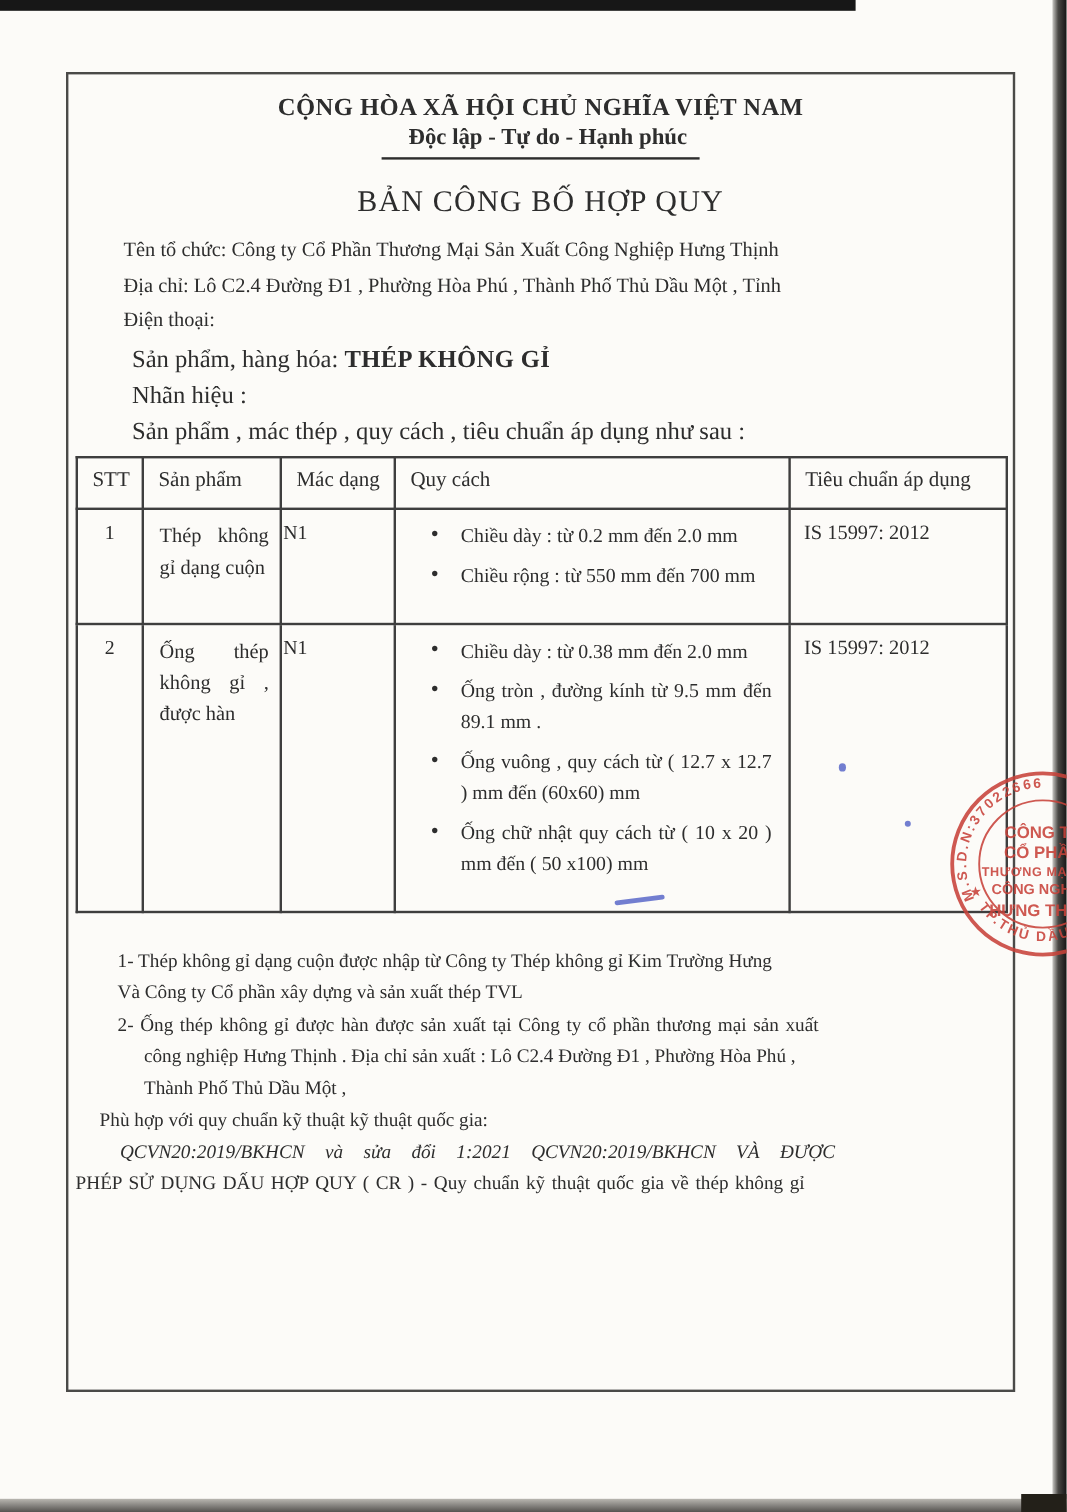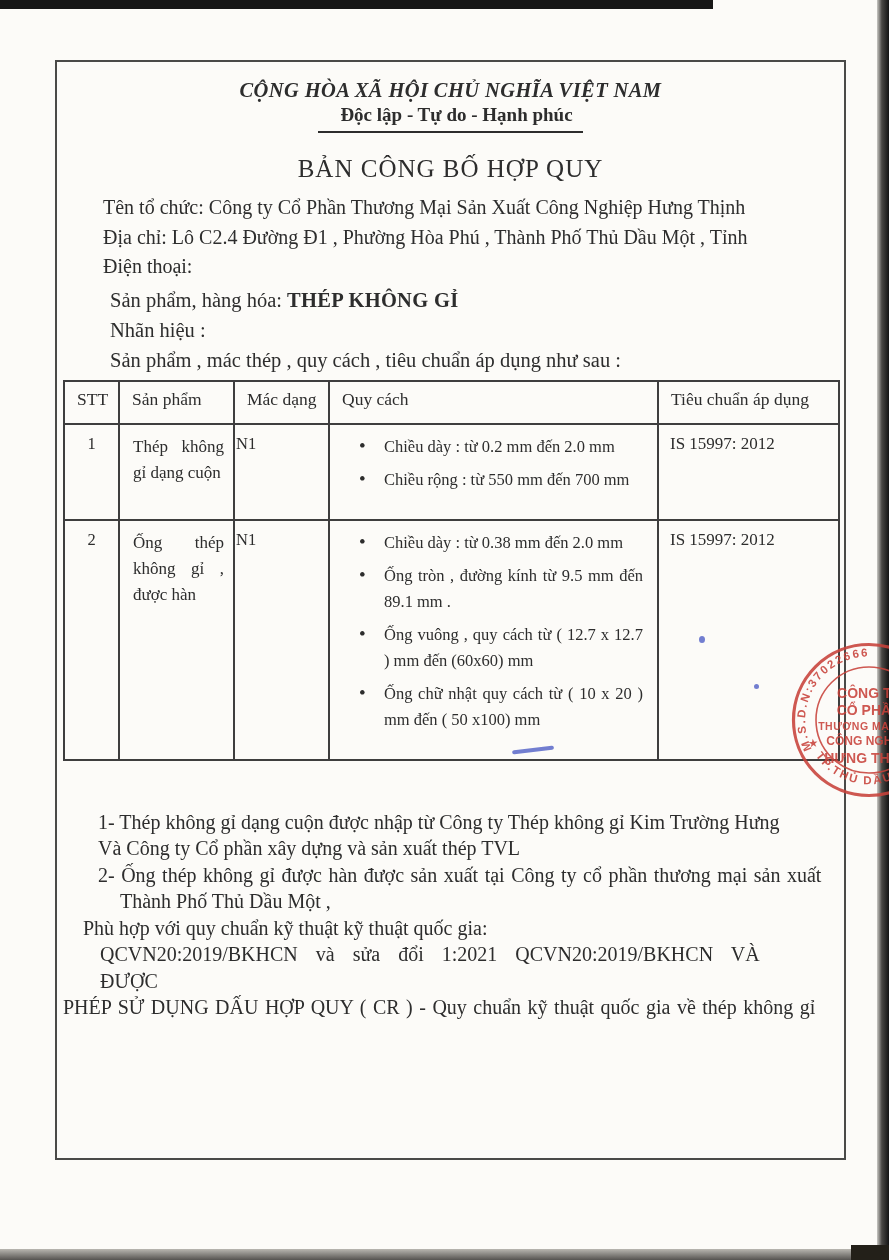--- a/index.html
+++ b/index.html
@@ -16,28 +16,28 @@
   .edge-bottom{position:absolute;left:0;bottom:0;width:100%;height:11px;
     background:linear-gradient(to bottom,#b9b7b1,#555350);}
   .edge-bottom-dark{position:absolute;right:0;bottom:0;width:38px;height:15px;background:#232019;}
 
   
   .frame{
     position:absolute;left:55px;top:60px;width:791px;height:1100px;
     border:2px solid #4a4a48;box-sizing:border-box;padding-top:16px;
   }
   .center{text-align:center;}
-  .nat-title{font-size:20.5px;font-weight:bold;letter-spacing:.4px;line-height:25px;font-style:italic;}
+  .nat-title{font-size:20.5px;font-weight:bold;letter-spacing:.4px;line-height:25px;}
   .motto-wrap{text-align:center;line-height:24px;}
   .motto{display:inline-block;font-size:19px;font-weight:bold;
     border-bottom:2.5px solid #2d2d2d;padding:0 10px 4px 22px;}
   .doc-title{font-size:25px;font-weight:normal;letter-spacing:1px;margin-top:22px;line-height:28px;}
   .doc-number{font-size:20px;margin-top:11px;line-height:26px;}
 
-  .info{margin:10px 12px 0 46px;font-size:20px;line-height:29.5px;}
+  .info{margin:10px 12px 0 46px;font-size:17px;line-height:29.5px;}
   .pblock{margin:3px 12px 0 53px;font-size:20.5px;line-height:30px;}
   .pblock strong{letter-spacing:.3px;}
 
   
   table.spec{border-collapse:collapse;table-layout:fixed;margin:5px 0 0 6px;
     width:775px;font-size:16.5px;}
   table.spec th,table.spec td{border:2px solid #3e3e3e;vertical-align:top;box-sizing:border-box;}
   table.spec th{font-weight:normal;text-align:left;height:43px;padding:7px 6px 0 12px;font-size:17.5px;}
   th.h-stt{text-align:center;padding-left:0;}
   td.c-stt{text-align:center;padding-top:9px;height:96px;}
@@ -45,25 +45,25 @@
   td.c-mt{padding-top:9px;}
   td.c-qc{padding:9px 14px 0 10px;}
   td.c-tc{padding:9px 4px 0 11px;font-size:17px;}
   tr.r2 td{height:240px;}
   ul.qc{list-style:none;margin:0;padding:0;}
   ul.qc li{position:relative;padding-left:44px;margin-bottom:7px;
     text-align:justify;line-height:26px;}
   ul.qc li::before{content:"•";position:absolute;left:19px;top:-1px;font-size:19px;}
 
   
-  .notes{margin:48px 10px 0 6px;font-size:20px;line-height:26.5px;}
+  .notes{margin:28px 10px 0 6px;font-size:16px;line-height:26.5px;}
   .ind-a{padding-left:35px;}
   .ind-b{padding-left:57px;}
   .ind-c{padding-left:20px;}
-  .ind-d{padding-left:37px;}
+  .ind-d{padding-left:37px;font-style:italic;}
   .ws-wide{word-spacing:13px;}
   .ws-sm{word-spacing:1.5px;}
 
   
   .stamp{position:absolute;left:790px;top:641px;width:160px;height:160px;opacity:.88;
     font-family:"Liberation Sans","DejaVu Sans",sans-serif;}
   .stamp text{fill:#c8423a;font-weight:bold;}
   .stamp .rim{font-size:11.5px;letter-spacing:2px;}
   .stamp .s-big{font-size:14px;}
   .stamp .s-mid{font-size:12px;}
@@ -149,20 +149,21 @@
           </td>
           <td class="c-tc">IS 15997: 2012</td>
         </tr>
       </tbody>
     </table>
 
     <div class="notes">
       <div class="ind-a">1-  Thép không gỉ dạng cuộn được nhập từ Công ty Thép không gỉ Kim Trường Hưng</div>
       <div class="ind-a">Và Công ty Cổ phần xây dựng và sản xuất thép TVL</div>
       <div class="ind-a ws-sm">2-  Ống thép không gỉ được hàn được sản xuất tại Công ty cổ phần thương mại sản xuất</div>
+      <div class="ind-b">công nghiệp Hưng Thịnh . Địa chỉ sản xuất : Lô C2.4 Đường Đ1 , Phường Hòa Phú ,</div>
       <div class="ind-b">Thành Phố Thủ Dầu Một ,</div>
       <div class="ind-c">Phù hợp với quy chuẩn kỹ thuật kỹ thuật quốc gia:</div>
       <div class="ind-d ws-wide">QCVN20:2019/BKHCN và sửa đổi 1:2021 QCVN20:2019/BKHCN VÀ ĐƯỢC</div>
       <div class="ws-sm">PHÉP SỬ DỤNG DẤU HỢP QUY ( CR ) -  Quy chuẩn kỹ thuật quốc gia về thép không gỉ</div>
     </div>
 
   </div>
 
   <svg class="stamp" viewBox="0 0 160 160" width="160" height="160">
     <defs>

